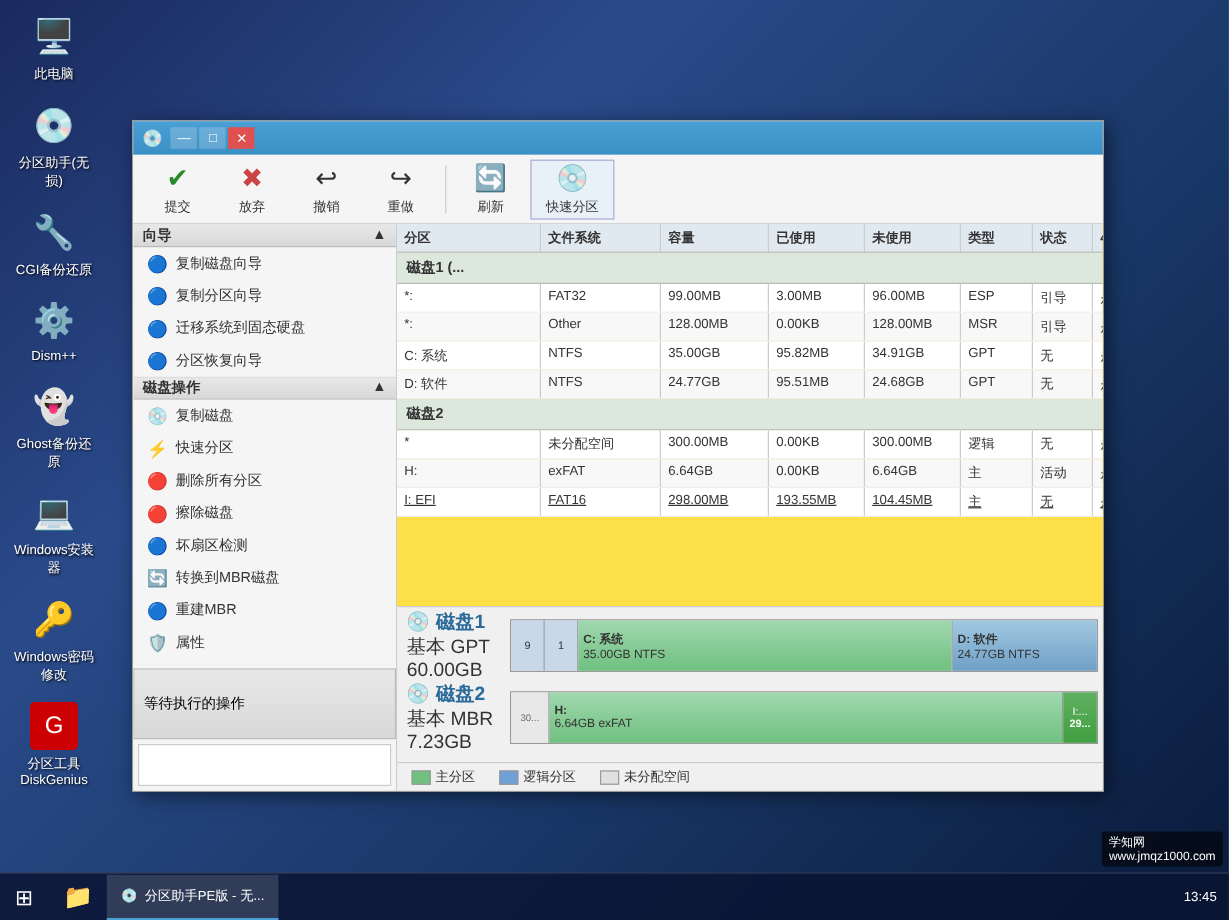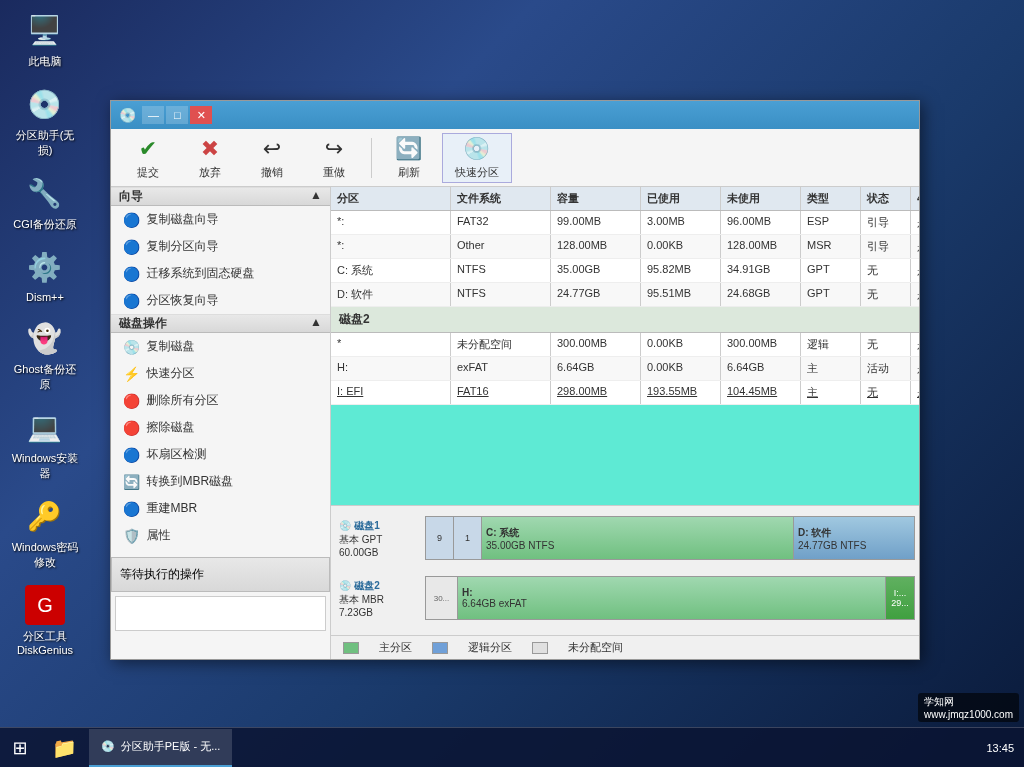--- a/index.html
+++ b/index.html
@@ -157,21 +157,21 @@
     }
     .sidebar-item-icon { font-size: 14px; }
 
     
     .right-panel {
       flex: 1; display: flex; flex-direction: column; overflow: hidden;
     }
 
     
     .partition-table-area {
-      flex: 1; overflow-y: auto; background: #5eead4;
+      flex: 1; overflow-y: auto; background: #fde047;
     }
     .pt-header {
       display: grid;
       grid-template-columns: 120px 100px 90px 80px 80px 60px 50px 60px;
       background: #e0e8f0; border-bottom: 1px solid #bbb;
       font-size: 11px; font-weight: bold; color: #333;
       position: sticky; top: 0;
     }
     .pt-header div, .pt-row div {
       padding: 4px 6px; border-right: 1px solid #ccc;
@@ -194,21 +194,21 @@
       border-top: 1px solid #ccc;
       padding: 4px;
     }
     .disk-map-row {
       display: flex; align-items: center; height: 56px;
       margin-bottom: 4px;
     }
     .disk-map-info {
       width: 90px; flex-shrink: 0;
       display: flex; flex-direction: column;
-      font-size: 10px; color: #333; padding: 2px 4px;
+      font-size: 16px; color: #333; padding: 2px 4px;
     }
     .disk-map-partitions {
       flex: 1; display: flex; height: 44px;
       border: 1px solid #999;
     }
     .dmp-small {
       width: 28px; background: #c8d8e8;
       border-right: 1px solid #999;
       display: flex; flex-direction: column;
       align-items: center; justify-content: center;
@@ -247,21 +247,21 @@
       font-size: 9px; color: white;
     }
 
     
     .legend {
       height: 24px; background: #f0f0f0;
       border-top: 1px solid #ccc;
       display: flex; align-items: center; gap: 20px;
       padding: 0 12px; font-size: 11px; color: #333;
     }
-    .legend-item { display: flex; align-items: center; gap: 20px; }
+    .legend-item { display: flex; align-items: center; gap: 4px; }
     .legend-color { width: 16px; height: 12px; border: 1px solid #999; }
 
     
     .watermark {
       position: absolute; bottom: 45px; right: 5px;
       background: rgba(0,0,0,0.6); color: white;
       font-size: 10px; padding: 2px 6px; border-radius: 3px;
     }
   </style>
 </head>
@@ -400,21 +400,21 @@
         <div class="sidebar-item">
           <span class="sidebar-item-icon" style="color:#4a8abf;">🔵</span>
           <span>重建MBR</span>
         </div>
         <div class="sidebar-item">
           <span class="sidebar-item-icon" style="color:#4a8abf;">🛡️</span>
           <span>属性</span>
         </div>
 
         <div style="margin-top:8px;">
-          <div style="background: linear-gradient(to bottom, #e8e8e8, #d8d8d8); border: 1px solid #bbb; padding: 8px 8px; display:flex; align-items:flex-end; justify-content:space-between;">
+          <div style="background: linear-gradient(to bottom, #e8e8e8, #d8d8d8); border: 1px solid #bbb; padding: 20px 8px; display:flex; align-items:flex-end; justify-content:space-between;">
             <span>等待执行的操作</span>
           </div>
           <div style="height:35px; background:white; border:1px solid #ccc; margin:4px;"></div>
         </div>
       </div>
 
       <div class="right-panel">
 
         <div class="partition-table-area">
 
@@ -422,20 +422,23 @@
             <div>分区</div>
             <div>文件系统</div>
             <div>容量</div>
             <div>已使用</div>
             <div>未使用</div>
             <div>类型</div>
             <div>状态</div>
             <div>4KB对齐</div>
           </div>
 
+          <div class="pt-disk-header">
+            <span>磁盘1 (...</span>
+          </div>
           <div class="pt-row" style="background:#fff;">
             <div>*:</div>
             <div>FAT32</div>
             <div>99.00MB</div>
             <div>3.00MB</div>
             <div>96.00MB</div>
             <div>ESP</div>
             <div>引导</div>
             <div>是</div>
           </div>
@@ -540,21 +543,21 @@
             <div class="disk-map-partitions">
               <div class="dmp-unalloc">
                 <span style="font-size:8px;text-align:center;">30...</span>
               </div>
               <div class="dmp-exfat">
                 <span style="font-weight:bold;">H:</span>
                 <span>6.64GB exFAT</span>
               </div>
               <div class="dmp-efi">
                 <span style="font-size:9px;">I:...</span>
-                <span style="font-size:9px;">29...</span>
+                <span style="font-size:9px;font-weight:bold;">29...</span>
               </div>
             </div>
           </div>
         </div>
 
         <div class="legend">
           <div class="legend-item">
             <div class="legend-color" style="background:#70c080;"></div>
             <span>主分区</span>
           </div>

